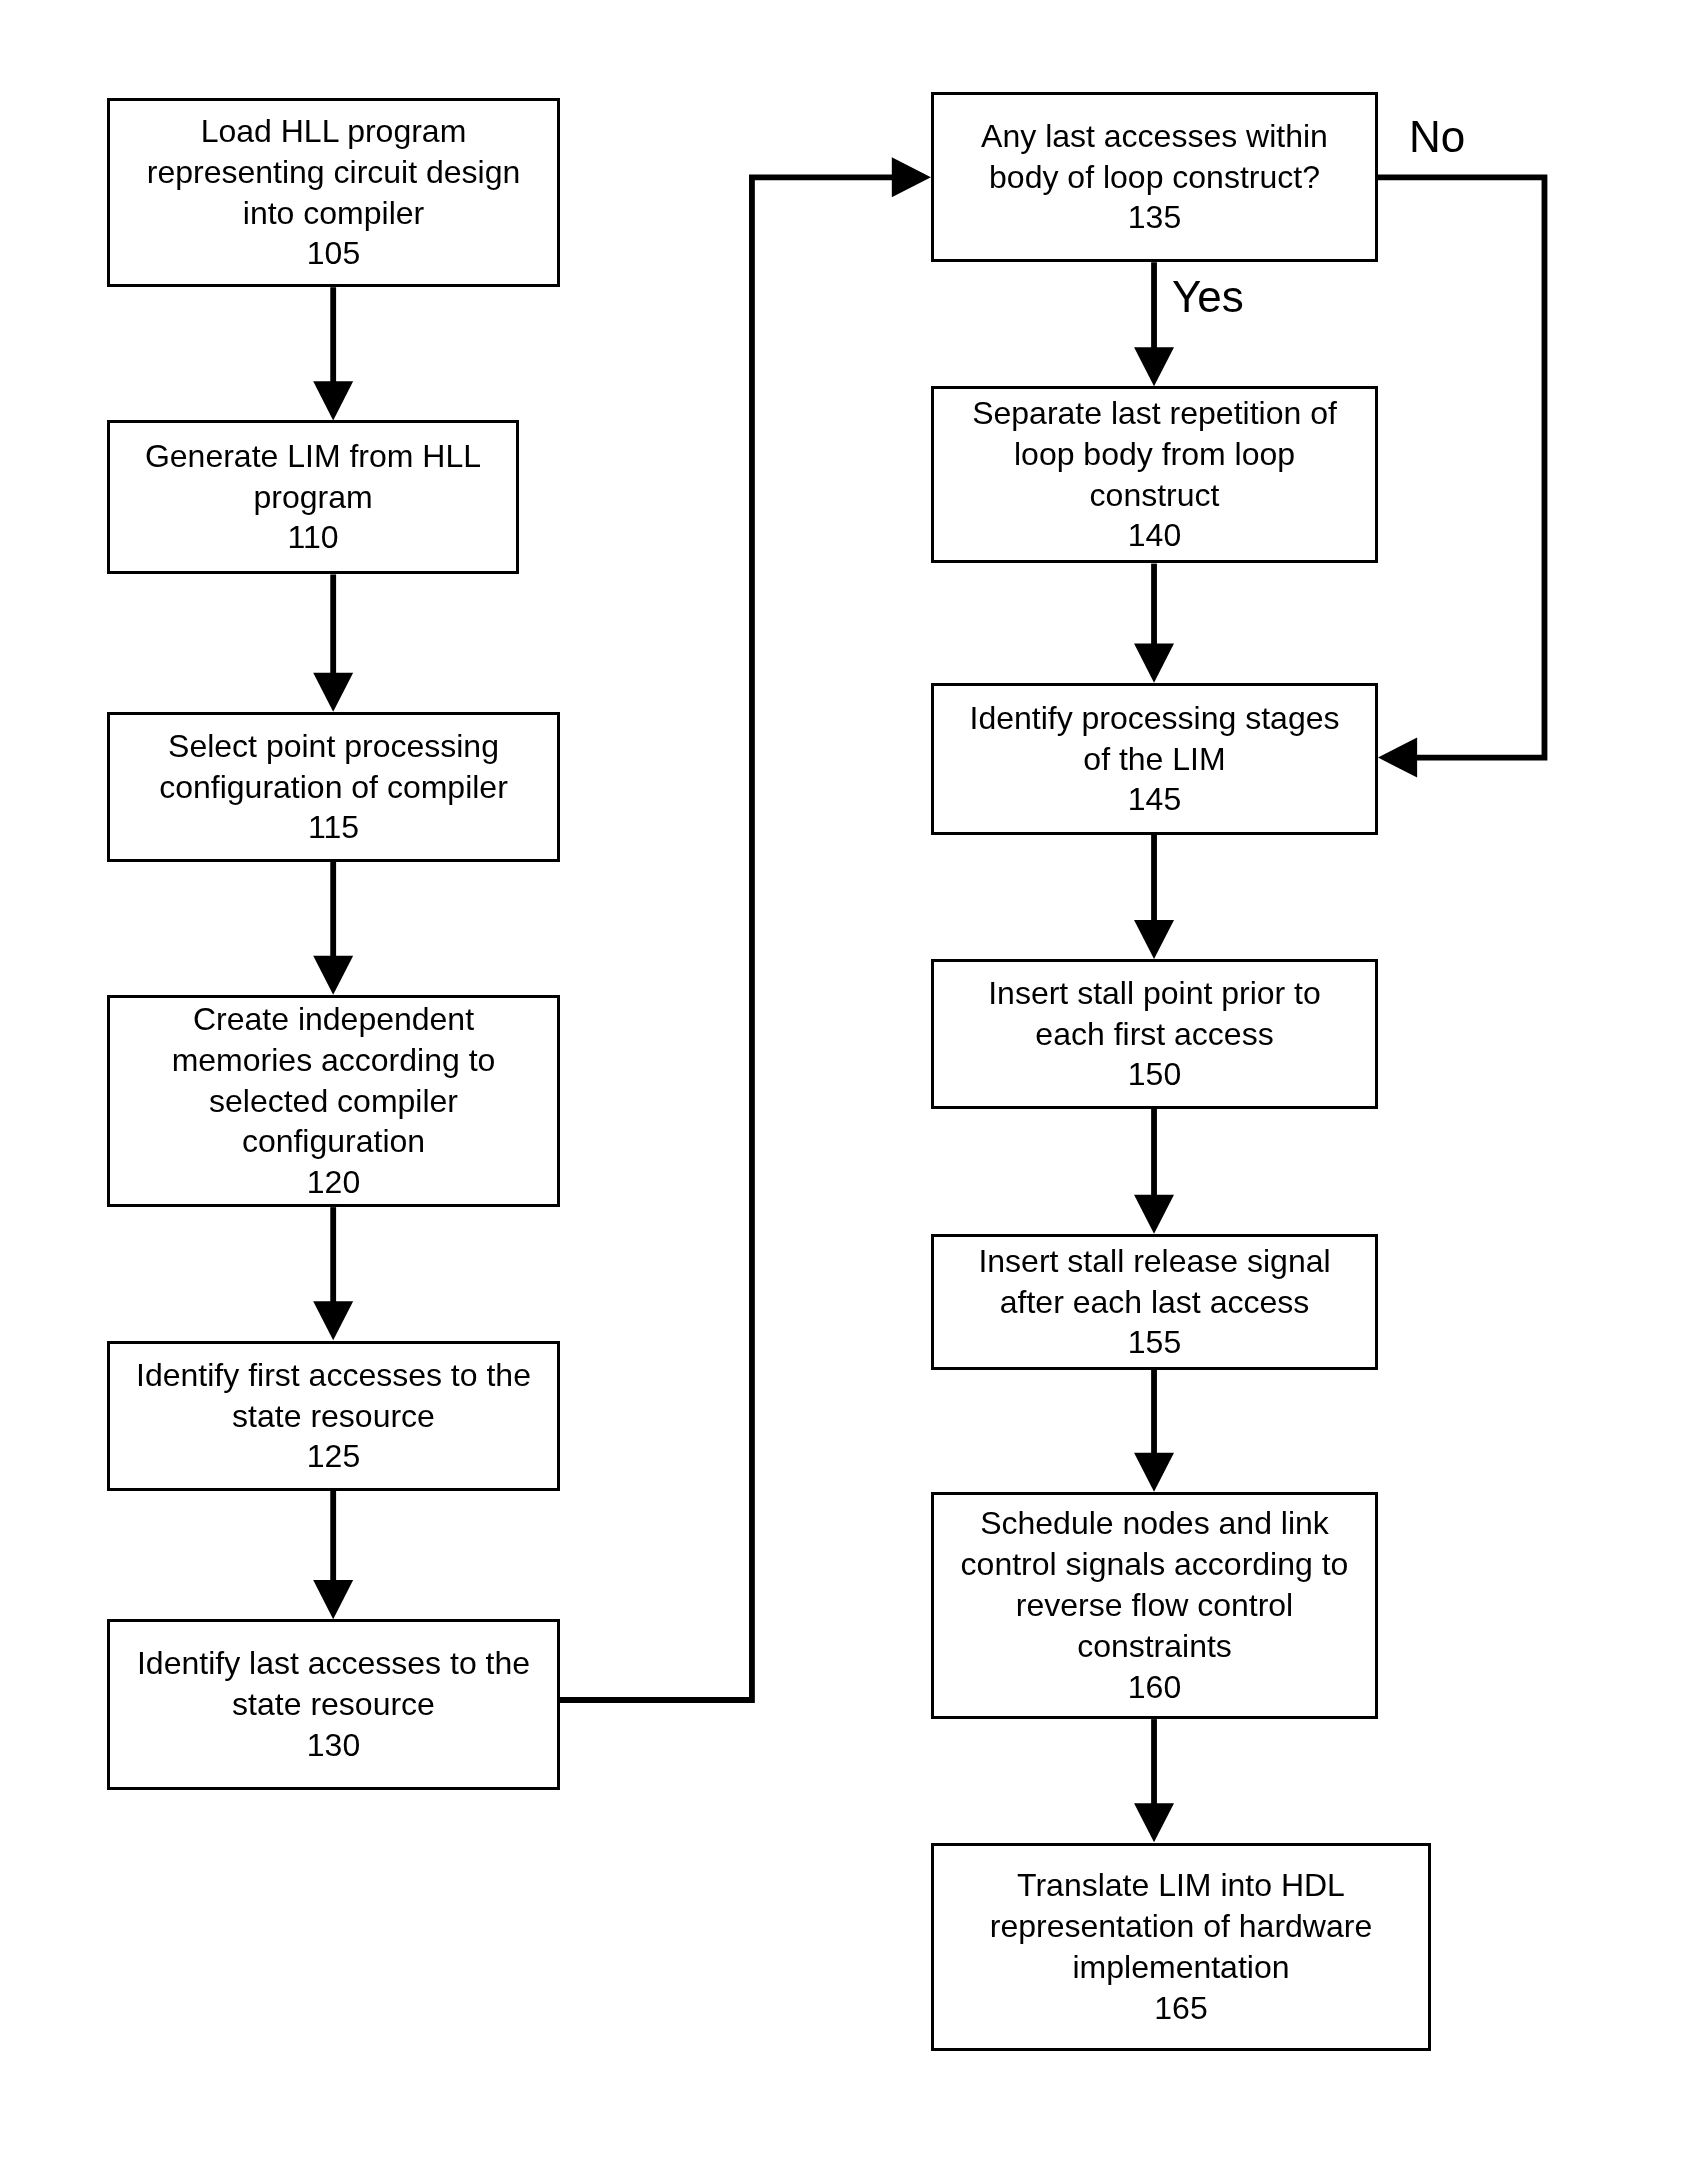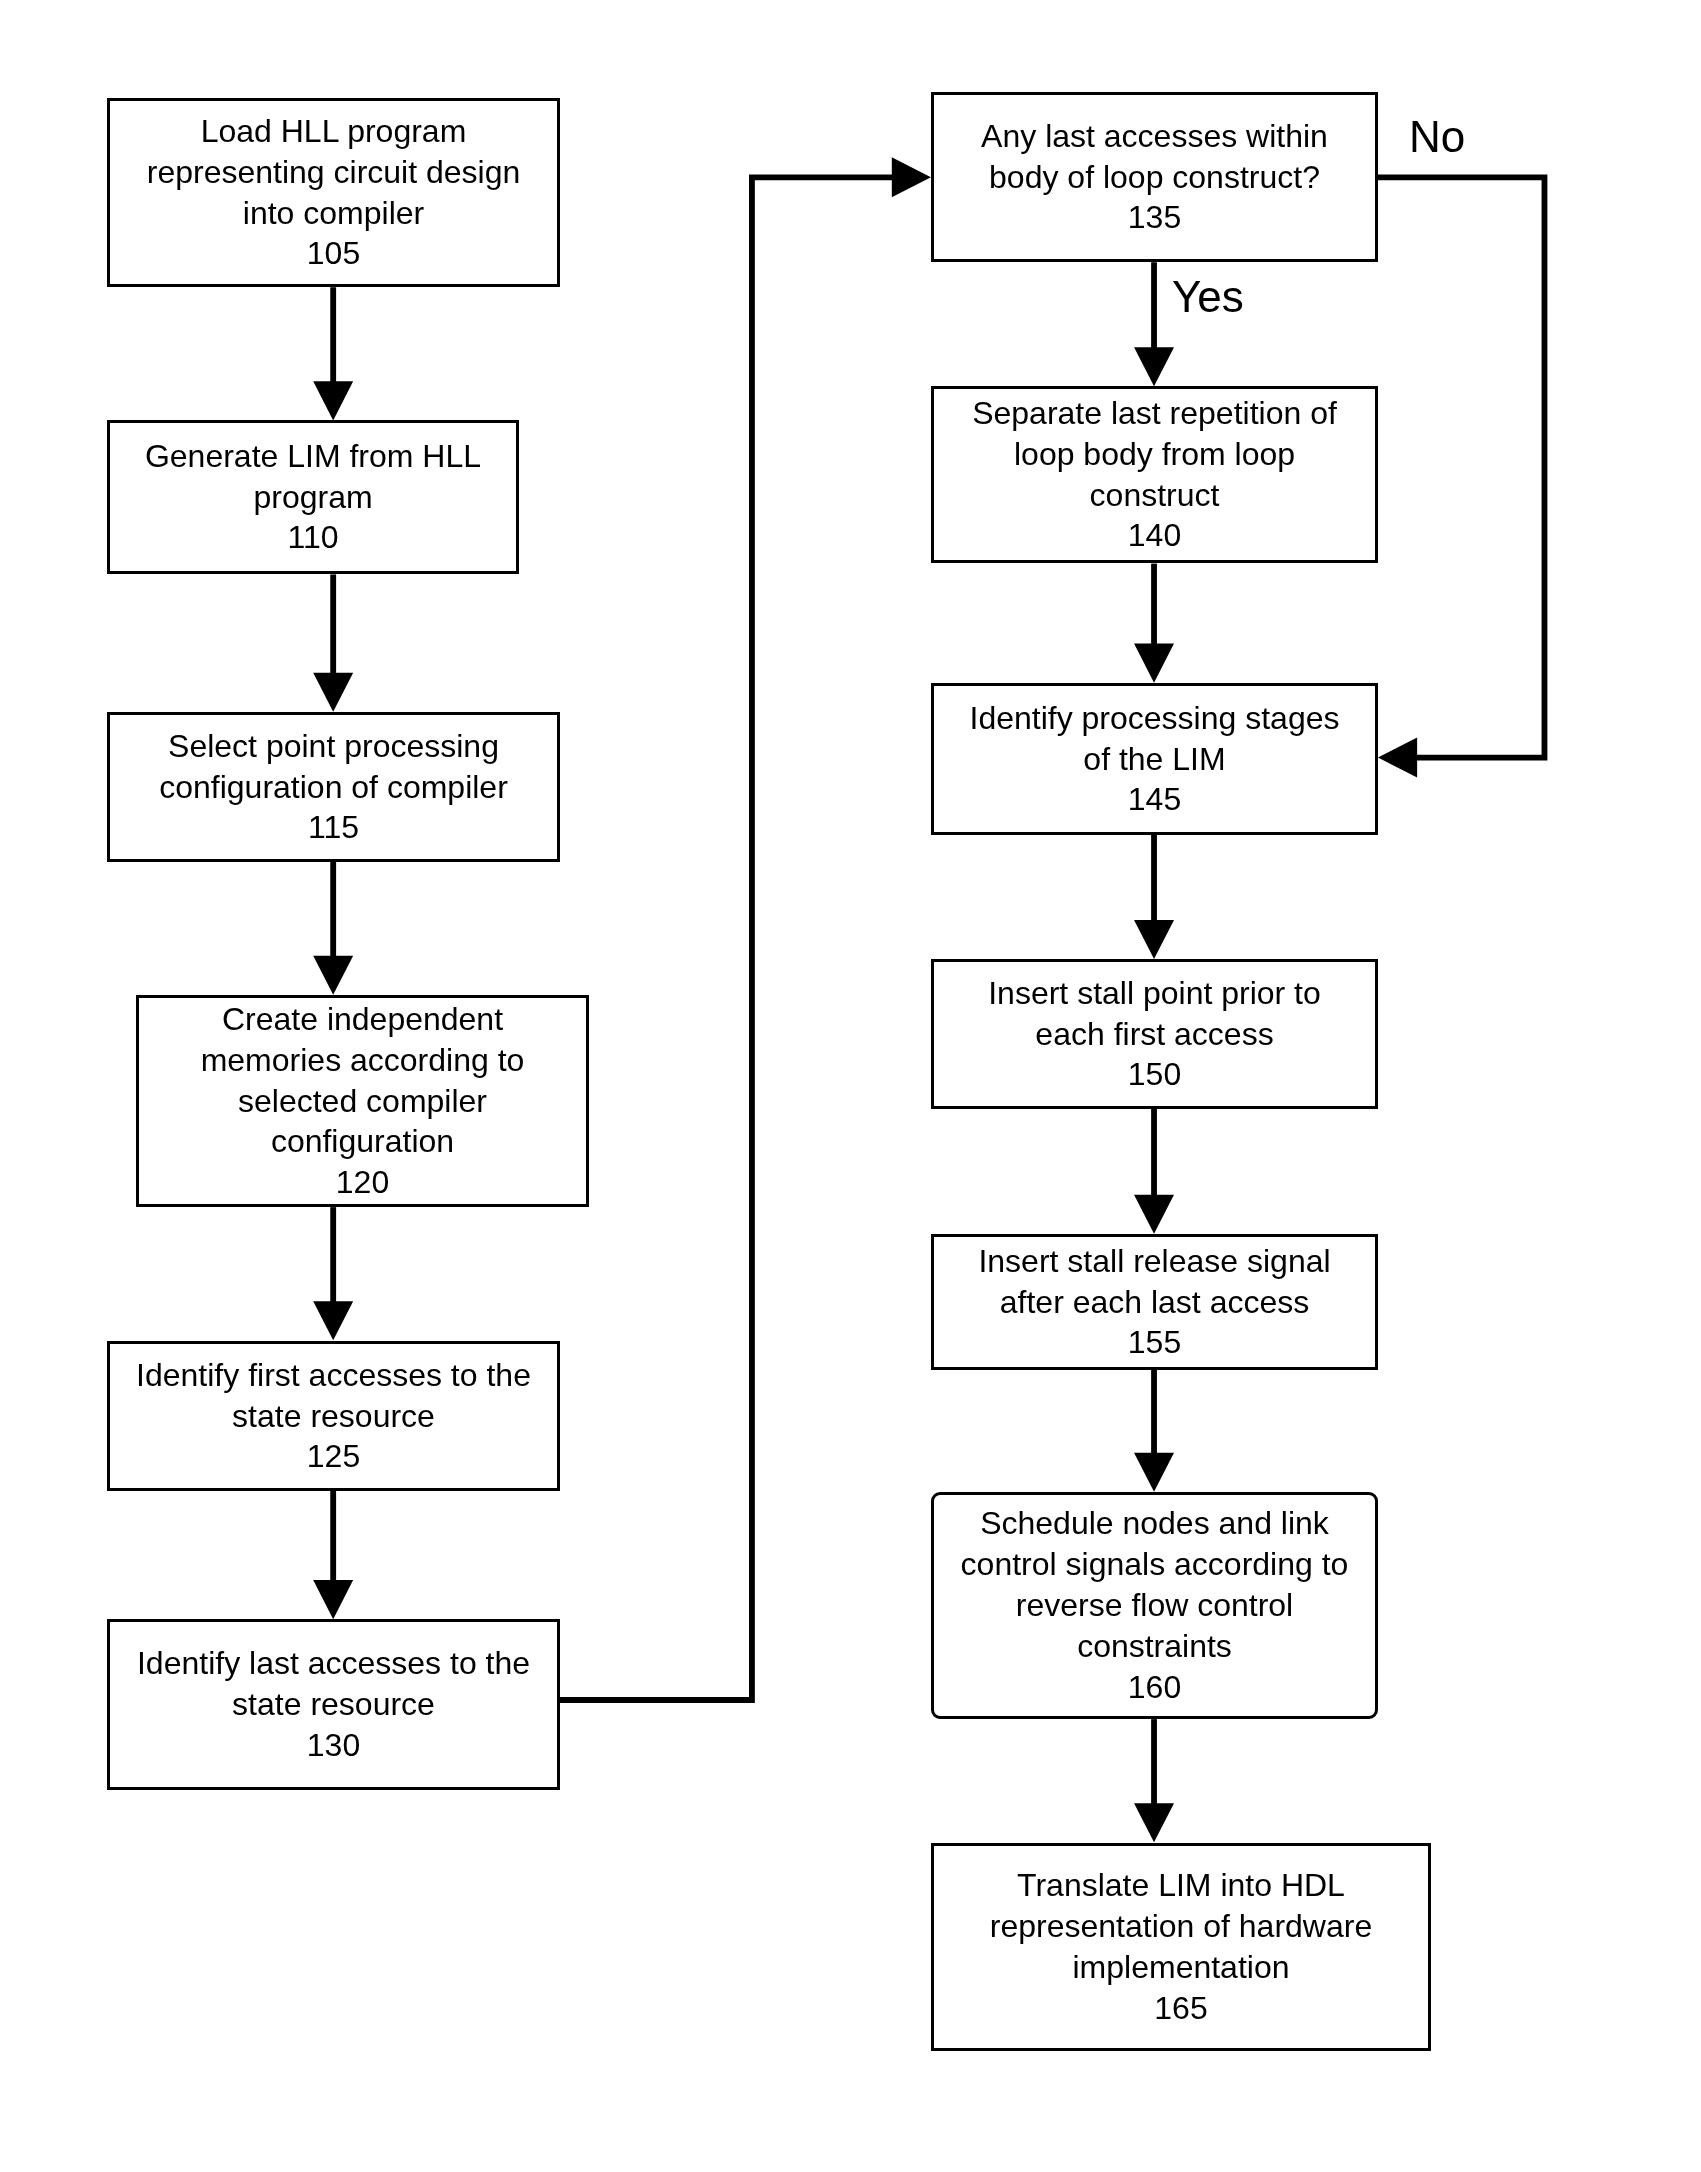--- a/index.html
+++ b/index.html
@@ -143,21 +143,21 @@
     <span class="line">program</span>
     <span class="line">110</span>
   </div>
 
   <div class="node" style="left:107px; top:712px; width:453px; height:150px;">
     <span class="line">Select point processing</span>
     <span class="line">configuration of compiler</span>
     <span class="line">115</span>
   </div>
 
-  <div class="node" style="left:107px; top:995px; width:453px; height:212px;margin-left:29px;">
+  <div class="node" style="left:107px; top:995px; width:453px; height:212px;">
     <span class="line">Create independent</span>
     <span class="line">memories according to</span>
     <span class="line">selected compiler</span>
     <span class="line">configuration</span>
     <span class="line">120</span>
   </div>
 
   <div class="node" style="left:107px; top:1341px; width:453px; height:150px;">
     <span class="line">Identify first accesses to the</span>
     <span class="line">state resource</span>
@@ -198,21 +198,21 @@
     <span class="line">each first access</span>
     <span class="line">150</span>
   </div>
 
   <div class="node" style="left:931px; top:1234px; width:447px; height:136px;">
     <span class="line">Insert stall release signal</span>
     <span class="line">after each last access</span>
     <span class="line">155</span>
   </div>
 
-  <div class="node" style="left:931px; top:1492px; width:447px; height:227px;border-radius:9px;">
+  <div class="node" style="left:931px; top:1492px; width:447px; height:227px;">
     <span class="line">Schedule nodes and link</span>
     <span class="line">control signals according to</span>
     <span class="line">reverse flow control</span>
     <span class="line">constraints</span>
     <span class="line">160</span>
   </div>
 
   <div class="node" style="left:931px; top:1843px; width:500px; height:208px;">
     <span class="line">Translate LIM into HDL</span>
     <span class="line">representation of hardware</span>

